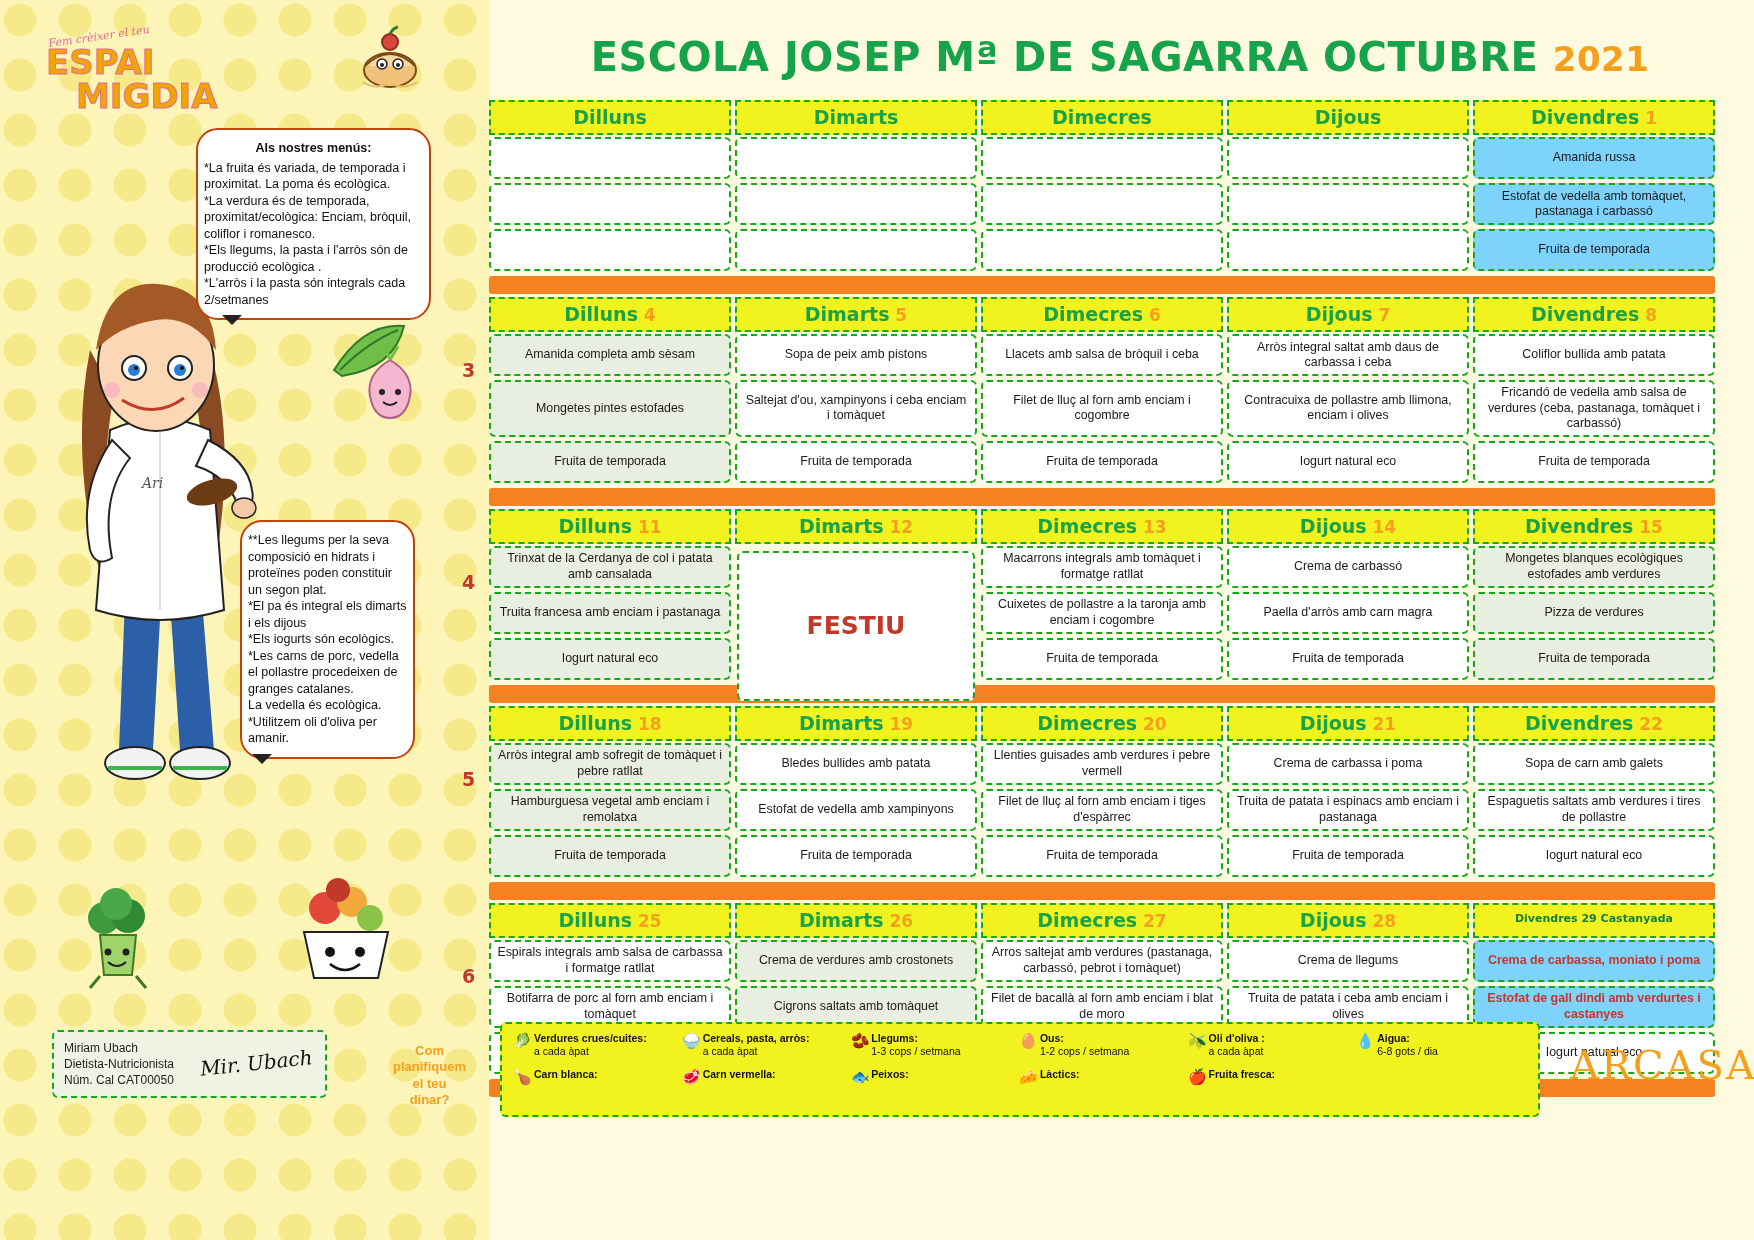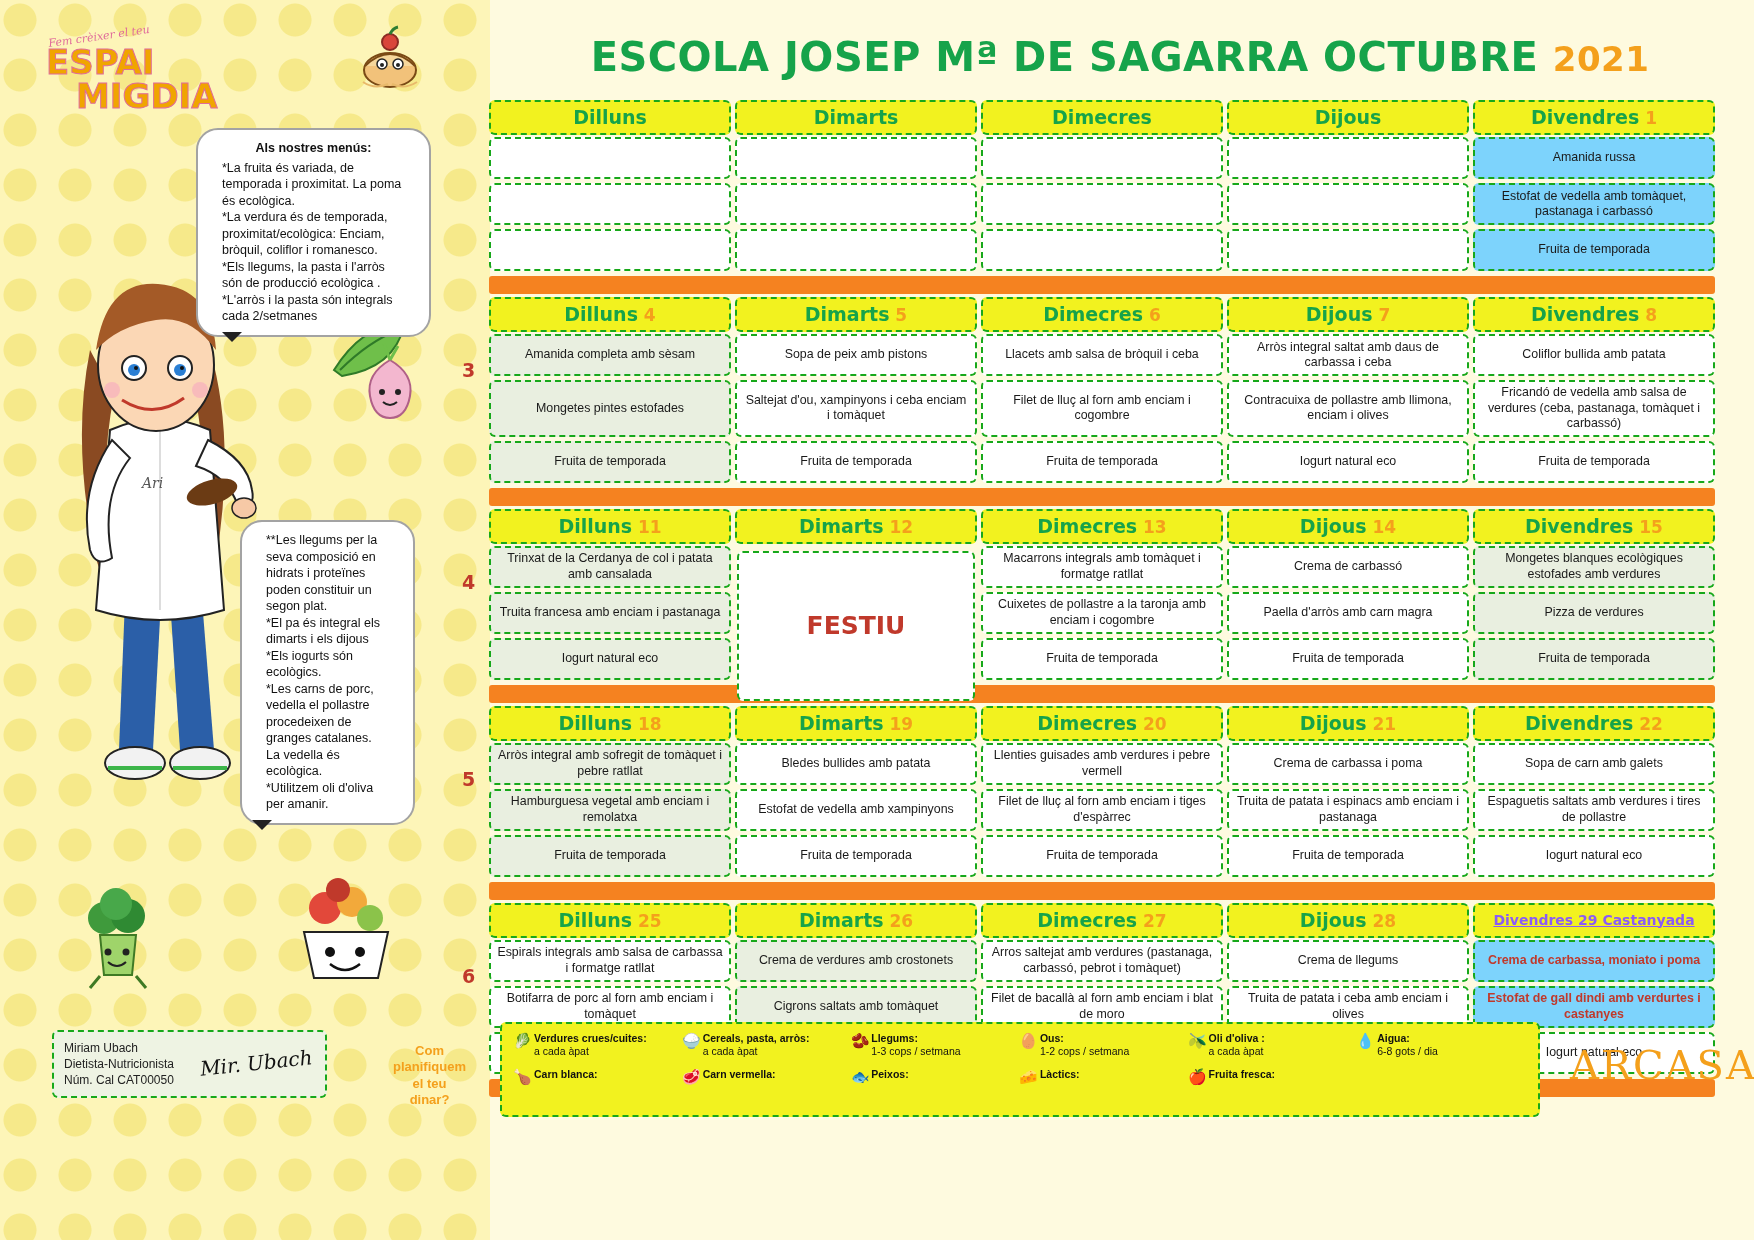--- a/index.html
+++ b/index.html
@@ -49,43 +49,43 @@
     font-family:"DejaVu Sans", sans-serif;
   }
   .logo .l2{
     position:absolute; left:36px; top:52px; font-size:34px; font-weight:bold;
     color:#f0a500; -webkit-text-stroke:1px #e06c9b;
     font-family:"DejaVu Sans", sans-serif;
   }
 
   
   .bubble{
-    position:absolute; background:#fff; border:2px solid #a3a3a3; border-radius:22px;
-    padding:10px 24px; font-size:12.5px; line-height:1.32; color:#111;
+    position:absolute; background:#fff; border:2px solid #c2410c; border-radius:22px;
+    padding:10px 6px; font-size:12.5px; line-height:1.32; color:#111;
   }
   .bubble:after{
     content:""; position:absolute; width:0;height:0;
   }
   #bubble1{ left:196px; top:128px; width:235px; }
   #bubble1:after{ left:24px; bottom:-17px; border:10px solid transparent; border-top-color:#222;}
   #bubble2{ left:240px; top:520px; width:175px; }
   #bubble2:after{ left:10px; bottom:-17px; border:10px solid transparent; border-top-color:#222;}
   .bubble .hdr{ text-align:center; font-weight:bold; display:block; margin-bottom:3px;}
 
   
   .cal{ position:absolute; left:487px; top:100px; width:1230px; }
   .weekrow{ display:flex; width:1230px; }
   .dayhead{
     flex:1 1 0; margin:0 2px; background:#f2f21f;
-    border:2px dashed #17a81a; border-radius:6px;
+    border:2px dashed #17a81a; border-radius:0;
     text-align:center; font-weight:bold; font-size:19px; color:#16a34a;
     padding:4px 0 5px 0; font-family:"DejaVu Sans", sans-serif;
   }
   .dayhead .dn{ color:#f4a01c; font-size:17px; }
-  .dayhead.cast{ font-size:14px; color:#8b5cf6; padding-top:7px;text-decoration:underline;}
+  .dayhead.cast{ font-size:11px; color:#15803d; padding-top:7px;}
   .mealrow{ display:flex; width:1230px; }
   .cell{
     flex:1 1 0; margin:2px; border:2px dashed #17a81a; border-radius:6px;
     min-height:42px; display:flex; align-items:center; justify-content:center;
     text-align:center; font-size:12.4px; line-height:1.25; color:#1a1a1a;
     padding:3px 6px; background:#fff;
   }
   .cell.tint{ background:#e9efe0; }
   .cell.pink{ background:#7dd3fc;text-align:center; }
   .cell.empty{ background:#fff; }

